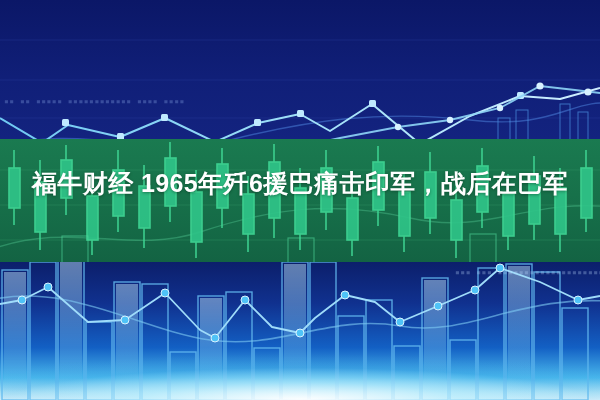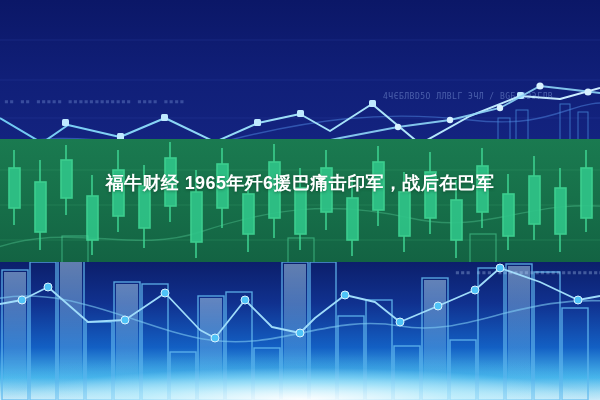--- a/index.html
+++ b/index.html
@@ -68,21 +68,21 @@
   .ticker.t-bot   { left: 455px; top: 268px; color: rgba(190,220,255,.30); }
 
   
   .headline {
     position: absolute;
     left: 0; top: 164px;
     width: 600px;
     text-align: center;
     color: #ffffff;
     font-weight: bold;
-    font-size: 18px;
+    font-size: 25px;
     line-height: 39px;
     letter-spacing: .4px;
     text-shadow: 0 1px 3px rgba(0,40,20,.45);
     white-space: nowrap;
   }
   .headline .ln { display: block; }
 </style>
 </head>
 <body>
 
@@ -315,20 +315,19 @@
         <circle cx="475" cy="290" r="4"></circle>
         <circle cx="500" cy="268" r="4"></circle>
         <circle cx="578" cy="300" r="4"></circle>
       </g>
     </g>
   </svg>
 
   <div class="bottom-glow"></div>
 
   <div class="ticker t-left">▪︎▪︎ ▪︎▪︎ ▪︎▪︎▪︎▪︎▪︎ ▪︎▪︎▪︎▪︎▪︎▪︎▪︎▪︎▪︎▪︎▪︎▪︎ ▪︎▪︎▪︎▪︎ ▪︎▪︎▪︎▪︎</div>
-  <div class="ticker t-mid">4ЧЄБЛВD5О ЛЛВLГ ЭЧЛ / ВGБ ЗЭЭГЛВ</div>
   <div class="ticker t-bot">▪︎▪︎▪︎ ▪︎▪︎▪︎ ▪︎▪︎▪︎▪︎▪︎▪︎▪︎▪︎▪︎▪︎▪︎▪︎▪︎▪︎▪︎▪︎▪︎▪︎▪︎▪︎ ▪︎▪︎▪︎▪︎▪︎</div>
 
   <div class="headline">
     <span class="ln">福牛财经 1965年歼6援巴痛击印军，战后在巴军</span>
   </div>
 
 </div>
 
 </body></html>

